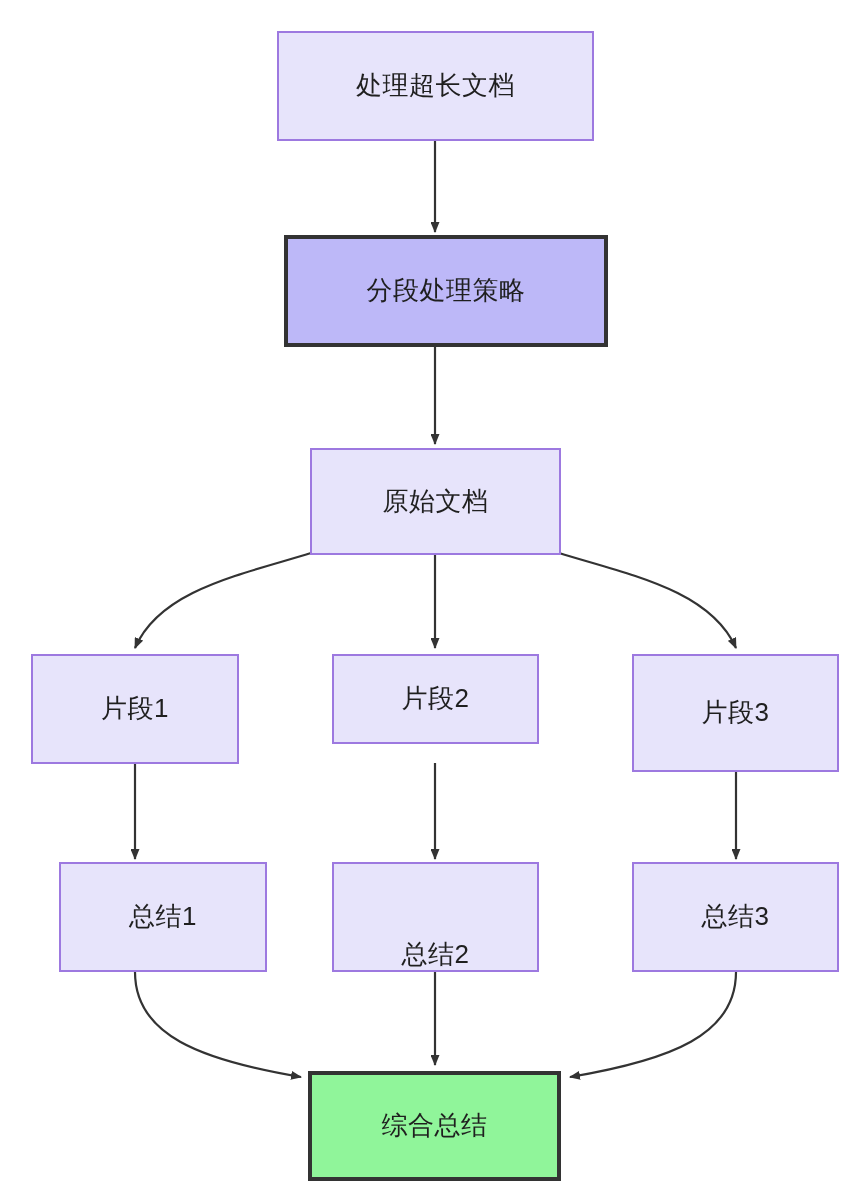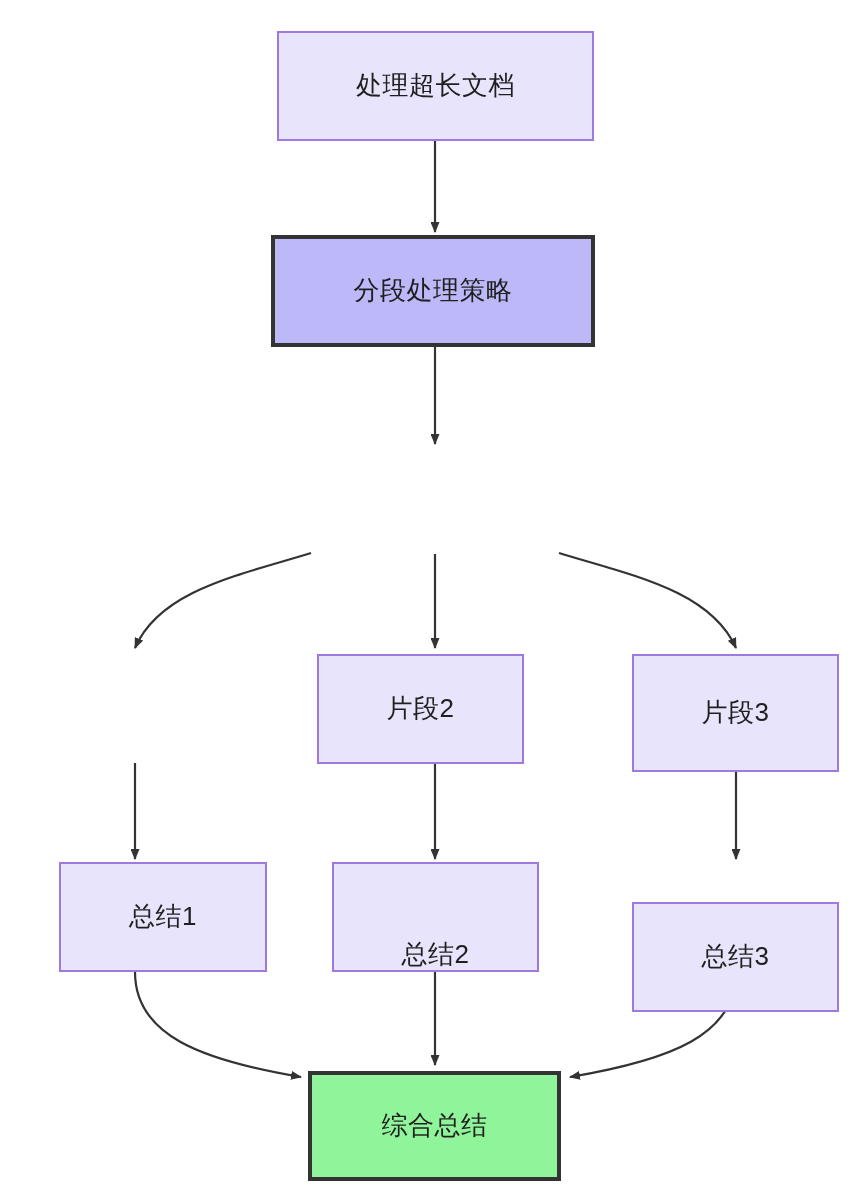--- a/index.html
+++ b/index.html
@@ -51,20 +51,21 @@
   }
   
   .node-default {
     background: #e7e4fb;
     border: 2px solid #9d79e0;
   }
   
   .node-highlight {
     background: #bdb8f8;
     border: 4px solid #333333;
+    margin-left: 13px;
   }
   
   .node-final {
     background: #90f59a;
     border: 4px solid #333333;
     text-align: right;
   }
 </style>
 </head>
 <body>
@@ -102,39 +103,45 @@
   </svg>
 
   <div class="node node-default" style="left:277px; top:31px; width:317px; height:110px;">
     <span class="node-label">处理超长文档</span>
   </div>
 
   <div class="node node-highlight" style="left:271px; top:235px; width:324px; height:112px;">
     <span class="node-label">分段处理策略</span>
   </div>
 
+  <div class="node node-default" style="left:310px; top:448px; width:251px; height:107px;">
+    <span class="node-label">原始文档</span>
+  </div>
 
+  <div class="node node-default" style="left:31px; top:654px; width:208px; height:110px;">
+    <span class="node-label">片段1</span>
+  </div>
 
-  <div class="node node-default" style="left:317px; top:654px; width:207px; height:110px;">
+  <div class="node node-default" style="left:332px; top:654px; width:207px; height:90px;">
     <span class="node-label">片段2</span>
   </div>
 
   <div class="node node-default" style="left:632px; top:654px; width:207px; height:118px;">
     <span class="node-label">片段3</span>
   </div>
 
   <div class="node node-default" style="left:31px; top:862px; width:208px; height:110px;margin-left:28px;">
     <span class="node-label">总结1</span>
   </div>
 
   <div class="node node-default" style="left:332px; top:862px; width:207px; height:110px;align-items:flex-end;">
     <span class="node-label">总结2</span>
   </div>
 
-  <div class="node node-default" style="left:632px; top:862px; width:207px; height:110px;margin-top:40px;">
+  <div class="node node-default" style="left:632px; top:862px; width:207px; height:110px;">
     <span class="node-label">总结3</span>
   </div>
 
   <div class="node node-final" style="left:308px; top:1071px; width:253px; height:110px;">
     <span class="node-label">综合总结</span>
   </div>
 
 </div>
 
 </body></html>

